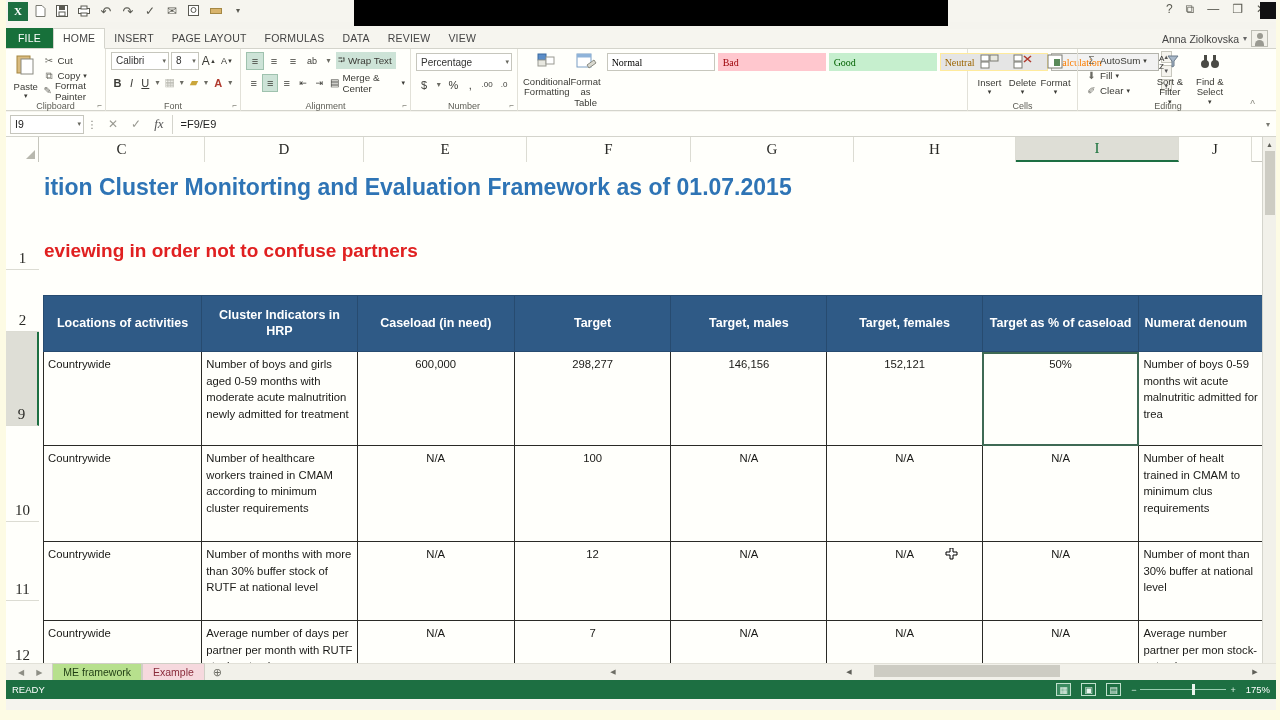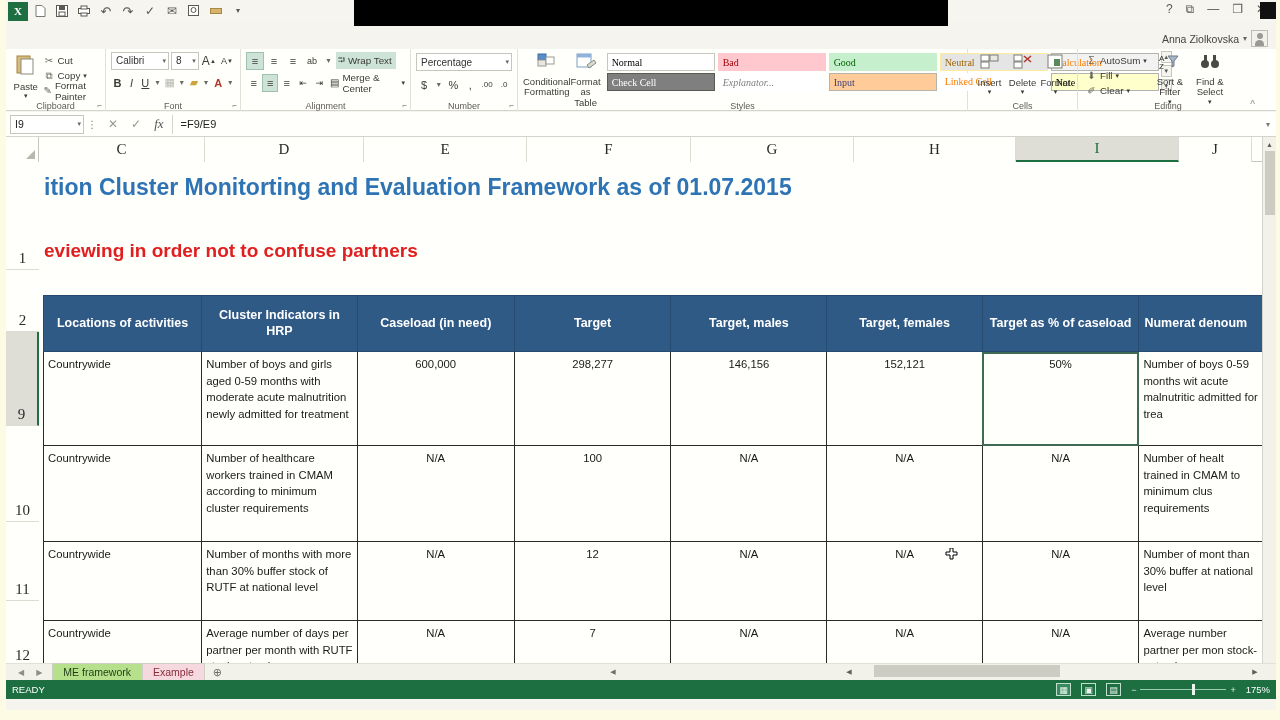--- a/index.html
+++ b/index.html
@@ -282,20 +282,30 @@
     <div class="win-btns">
       <span>?</span>
       <span>⧉</span>
       <span>—</span>
       <span>❐</span>
       <span>✕</span>
     </div>
     <div class="corner-black"></div>
   </div>
 
+  <div class="ribbon-tabs">
+    <div class="rtab file">FILE</div>
+    <div class="rtab active">HOME</div>
+    <div class="rtab">INSERT</div>
+    <div class="rtab">PAGE LAYOUT</div>
+    <div class="rtab">FORMULAS</div>
+    <div class="rtab">DATA</div>
+    <div class="rtab">REVIEW</div>
+    <div class="rtab">VIEW</div>
+  </div>
   <div class="user-area">
     <span>Anna Ziolkovska</span>
     <span style="font-size:8px;color:#666">▾</span>
     <span class="avatar">
         <i></i>
       </span>
   </div>
 
   <div class="ribbon">
 
@@ -446,35 +456,27 @@
           <span style="text-align:center;line-height:1.1">Format as Table</span>
         </div>
         <div style="display:flex;flex-direction:column;gap:2px;margin-left:6px;padding-top:2px">
           <div style="display:flex;gap:3px">
             <div class="stylebox" style="background:#ffffff;color:#000;border-color:#c7c7bd">Normal</div>
             <div class="stylebox" style="background:#ffc7ce;color:#9c0006;border-color:#ffc7ce">Bad</div>
             <div class="stylebox" style="background:#c6efce;color:#006100;border-color:#c6efce">Good</div>
             <div class="stylebox" style="background:#e5e5e5;color:#9c6500;border-color:#ffeb9c">Neutral</div>
             <div class="stylebox" style="background:#f2f2f2;color:#fa7d00;border-color:#b4b4ac">Calculation</div>
           </div>
-          <div style="display:flex;gap:3px">
-            <div class="stylebox" style="background:#7f7f7f;color:#ffffff;border-color:#5a5a52">Check Cell</div>
-            <div class="stylebox" style="background:#ffffff;color:#7f7f7f;border-color:#ffffff;font-style:italic">Explanator...</div>
-            <div class="stylebox" style="background:#ffcc99;color:#3f3f76;border-color:#b4b4ac">Input</div>
-            <div class="stylebox" style="background:#ffffff;color:#fa7d00;border-bottom:2px solid #ff8001;border-color:#ffffff">Linked Cell</div>
-            <div class="stylebox" style="background:#ffffcc;color:#000;border-color:#b2b2b2">Note</div>
-          </div>
         </div>
         <div class="gallery-scroll">
           <span>▲</span>
           <span>▼</span>
           <span>▾</span>
         </div>
       </div>
-      <div class="glabel">Styles</div>
     </div>
 
     <div class="rgroup" style="width:110px">
       <div class="gcontent">
         <div class="bigbtn">
           <span class="ic">
             <svg width="22" height="20" viewBox="0 0 22 20">
                 <rect x="2" y="2" width="8" height="6" fill="#fff" stroke="#7a7a72"></rect>
                 <rect x="2" y="9" width="8" height="6" fill="#fff" stroke="#7a7a72"></rect>
                 <rect x="11" y="2" width="8" height="6" fill="#e8e8e0" stroke="#7a7a72"></rect>

